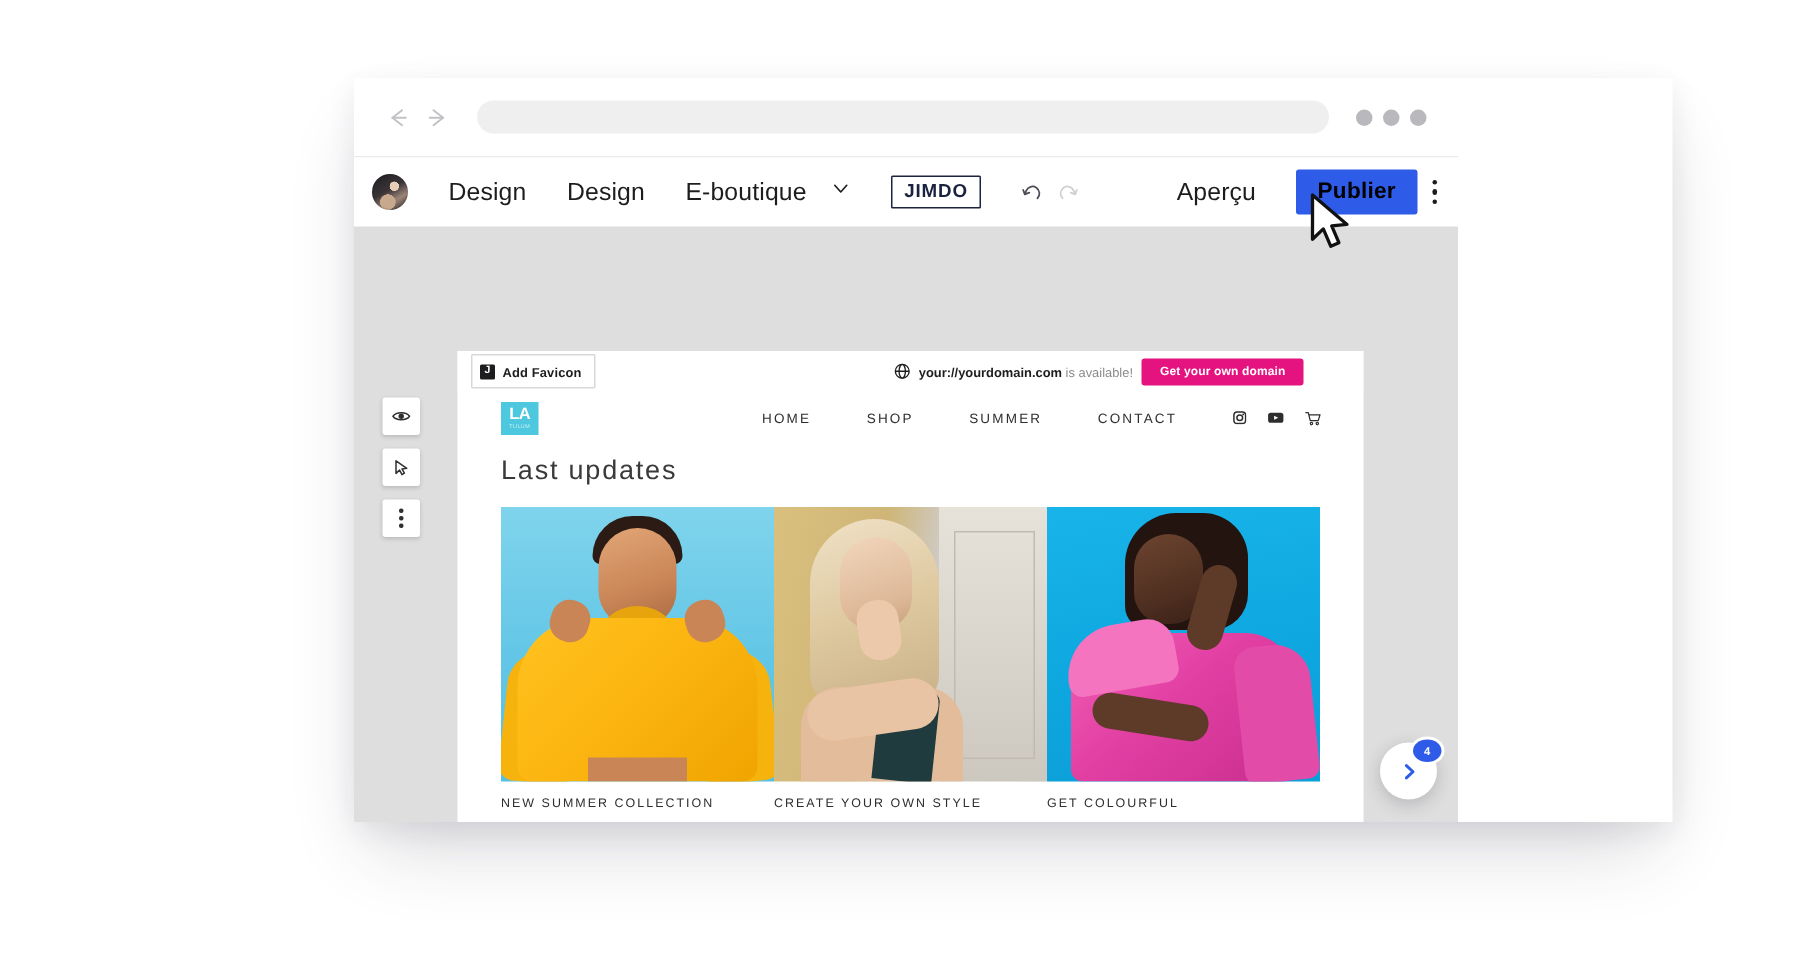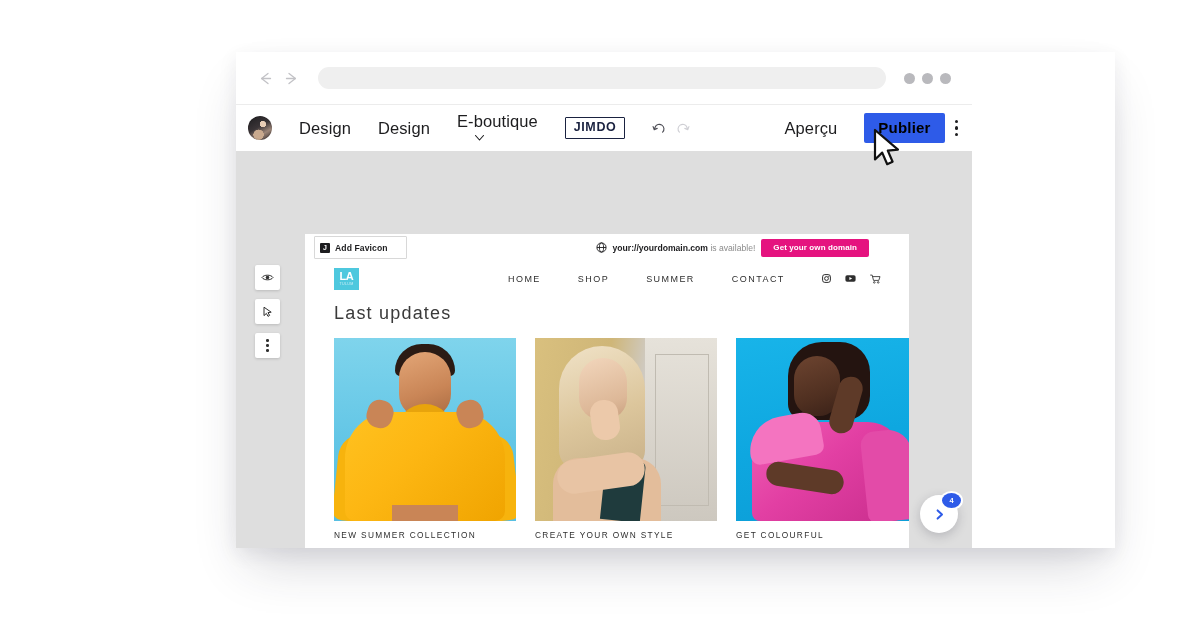--- a/index.html
+++ b/index.html
@@ -43,21 +43,21 @@
     background:
       radial-gradient(circle at 62% 34%, #e8cdb6 0 14%, rgba(232,205,182,0) 15%),
       radial-gradient(circle at 44% 78%, #c9a98e 0 22%, rgba(201,169,142,0) 23%),
       linear-gradient(150deg,#1d1d20 0%,#3a3437 45%,#9c8578 70%,#2a2427 100%);
     box-shadow:0 0 0 1px rgba(0,0,0,.10) inset;
   }
   .tb-item{
     font-size:16.5px;color:#1d1d1f;margin-left:27px;white-space:nowrap;
     letter-spacing:.1px;
   }
-  .tb-dd{display:flex;align-items:flex-start;margin-left:27px;flex-direction:column;}
+  .tb-dd{display:flex;align-items:flex-start;margin-left:27px;}
   .tb-dd .lbl{font-size:16.5px;color:#1d1d1f;letter-spacing:.1px;}
   .chev{margin-left:16px;width:13px;height:13px;display:block;}
   .jimdo-badge{
     margin-left:27px;border:1.6px solid #1a2240;border-radius:1px;
     padding:3px 8px 4px;font-size:12.5px;font-weight:bold;color:#1a2240;
     letter-spacing:.6px;line-height:1;
   }
   .ur{display:flex;align-items:center;gap:8px;margin-left:25px;}
   .ur svg{display:block;}
   .tb-spacer{flex:1;}
@@ -87,21 +87,21 @@
   
   .site{
     position:absolute;left:69px;top:83px;width:604px;height:314px;background:#fff;
     overflow:hidden;
   }
 
   
   .fbar{height:27px;background:#fff;position:relative;display:flex;align-items:center;}
   .fav-btn{
     display:flex;align-items:center;gap:5px;height:17px;margin-left:9px;
-    border:1px solid #d8d8d8;background:#fff;padding:2px 18px 2px 5px;border-radius:1px;
+    border:1px solid #d8d8d8;background:#fff;padding:2px 8px 2px 5px;border-radius:1px;
   }
   .fav-sq{
     width:10px;height:10px;background:#1d1d1f;border-radius:1px;
     display:flex;align-items:center;justify-content:center;flex:none;
   }
   .fav-sq span{color:#fff;font-size:7px;font-weight:bold;line-height:1;transform:translateY(-.3px);}
   .fav-lbl{font-size:8.6px;font-weight:bold;color:#1d1d1f;letter-spacing:.1px;white-space:nowrap;}
   .fbar-right{
     position:absolute;right:40px;top:0;height:27px;display:flex;align-items:center;gap:6px;
   }
@@ -128,21 +128,21 @@
   }
   .snav-ic{display:flex;align-items:center;gap:14px;}
   .snav-ic svg{display:block;}
 
   
   .lastup{
     margin:7px 0 0 29px;font-size:18px;color:#3a3a3a;letter-spacing:1.2px;
   }
 
   
-  .cards{display:flex;gap:19px;margin:14px 0 0 29px;}
+  .cards{display:flex;margin:14px 0 0 29px;}
   .card{width:182px;}
   .ph{width:182px;height:183px;position:relative;overflow:hidden;}
   .ph-cap{font-size:8.3px;color:#2e2e2e;letter-spacing:1.35px;margin-top:9px;white-space:nowrap;}
 
   
   .p1{background:linear-gradient(180deg,#7fd4ec 0%,#63c6e6 55%,#57bfe2 100%);}
   .p1 .hood{
     position:absolute;left:11px;top:74px;width:160px;height:109px;
     background:linear-gradient(135deg,#ffc220 0%,#fdb713 40%,#f0a400 100%);
     border-radius:46px 46px 10px 10px;

